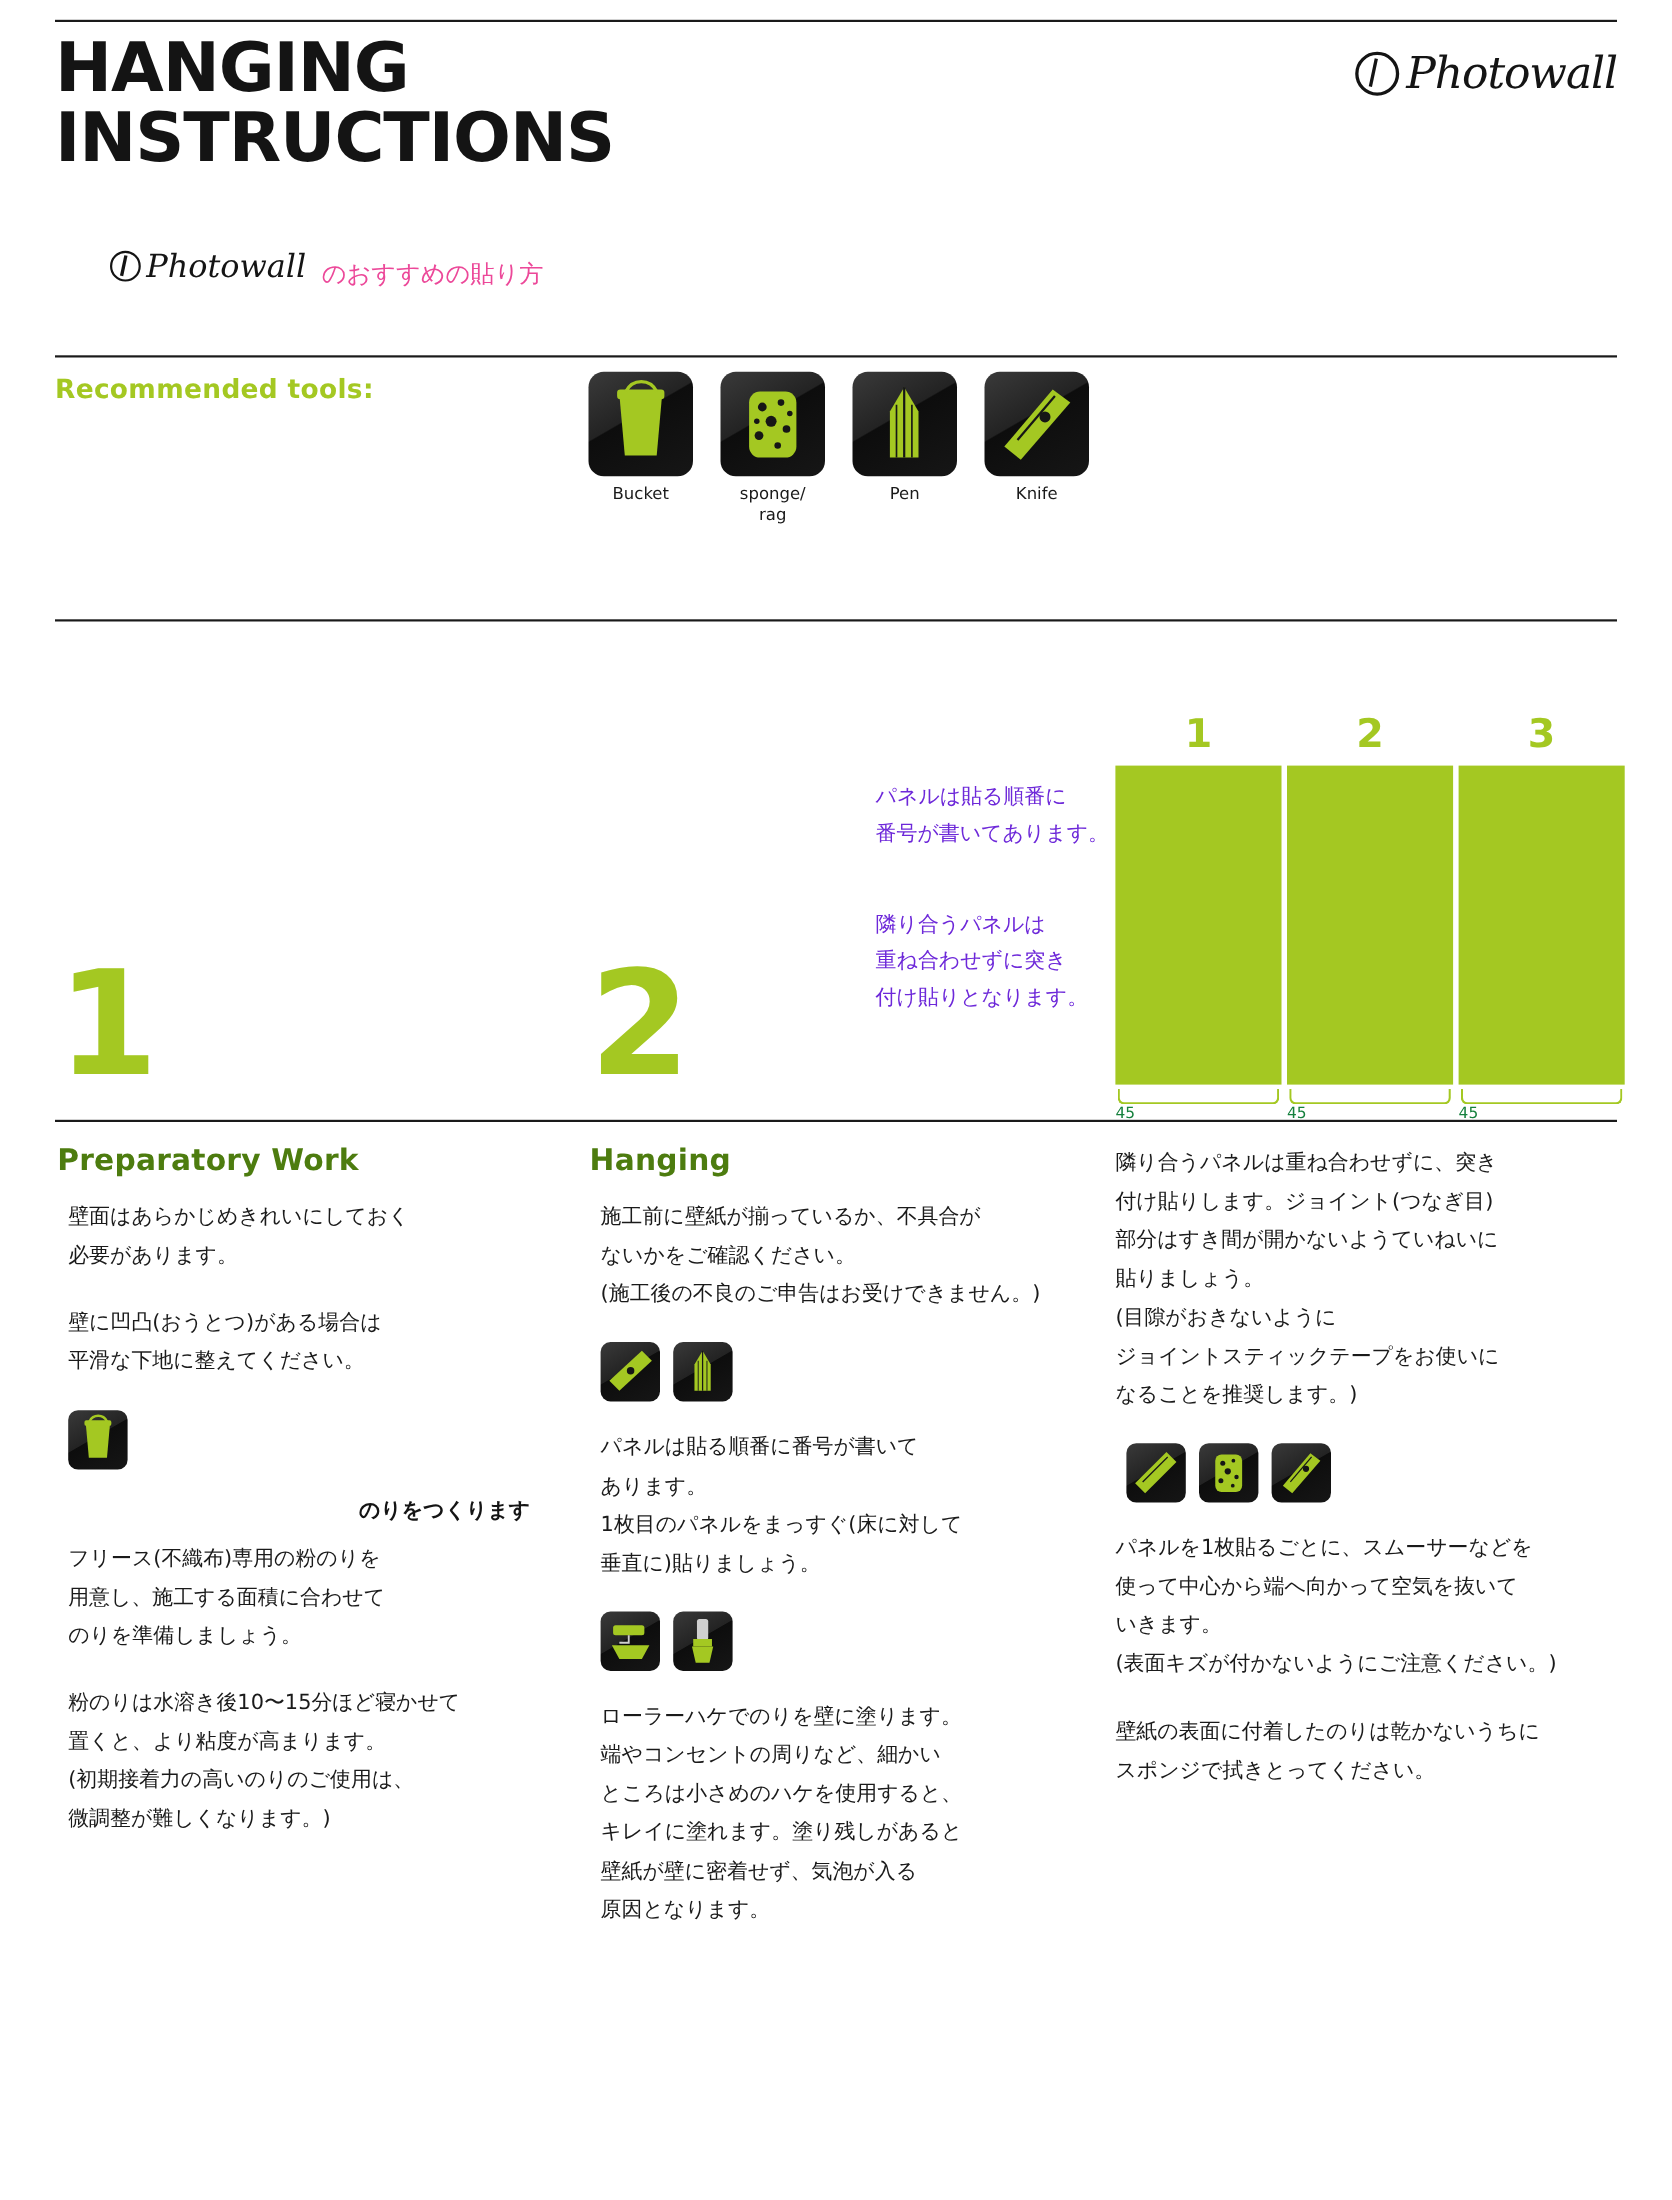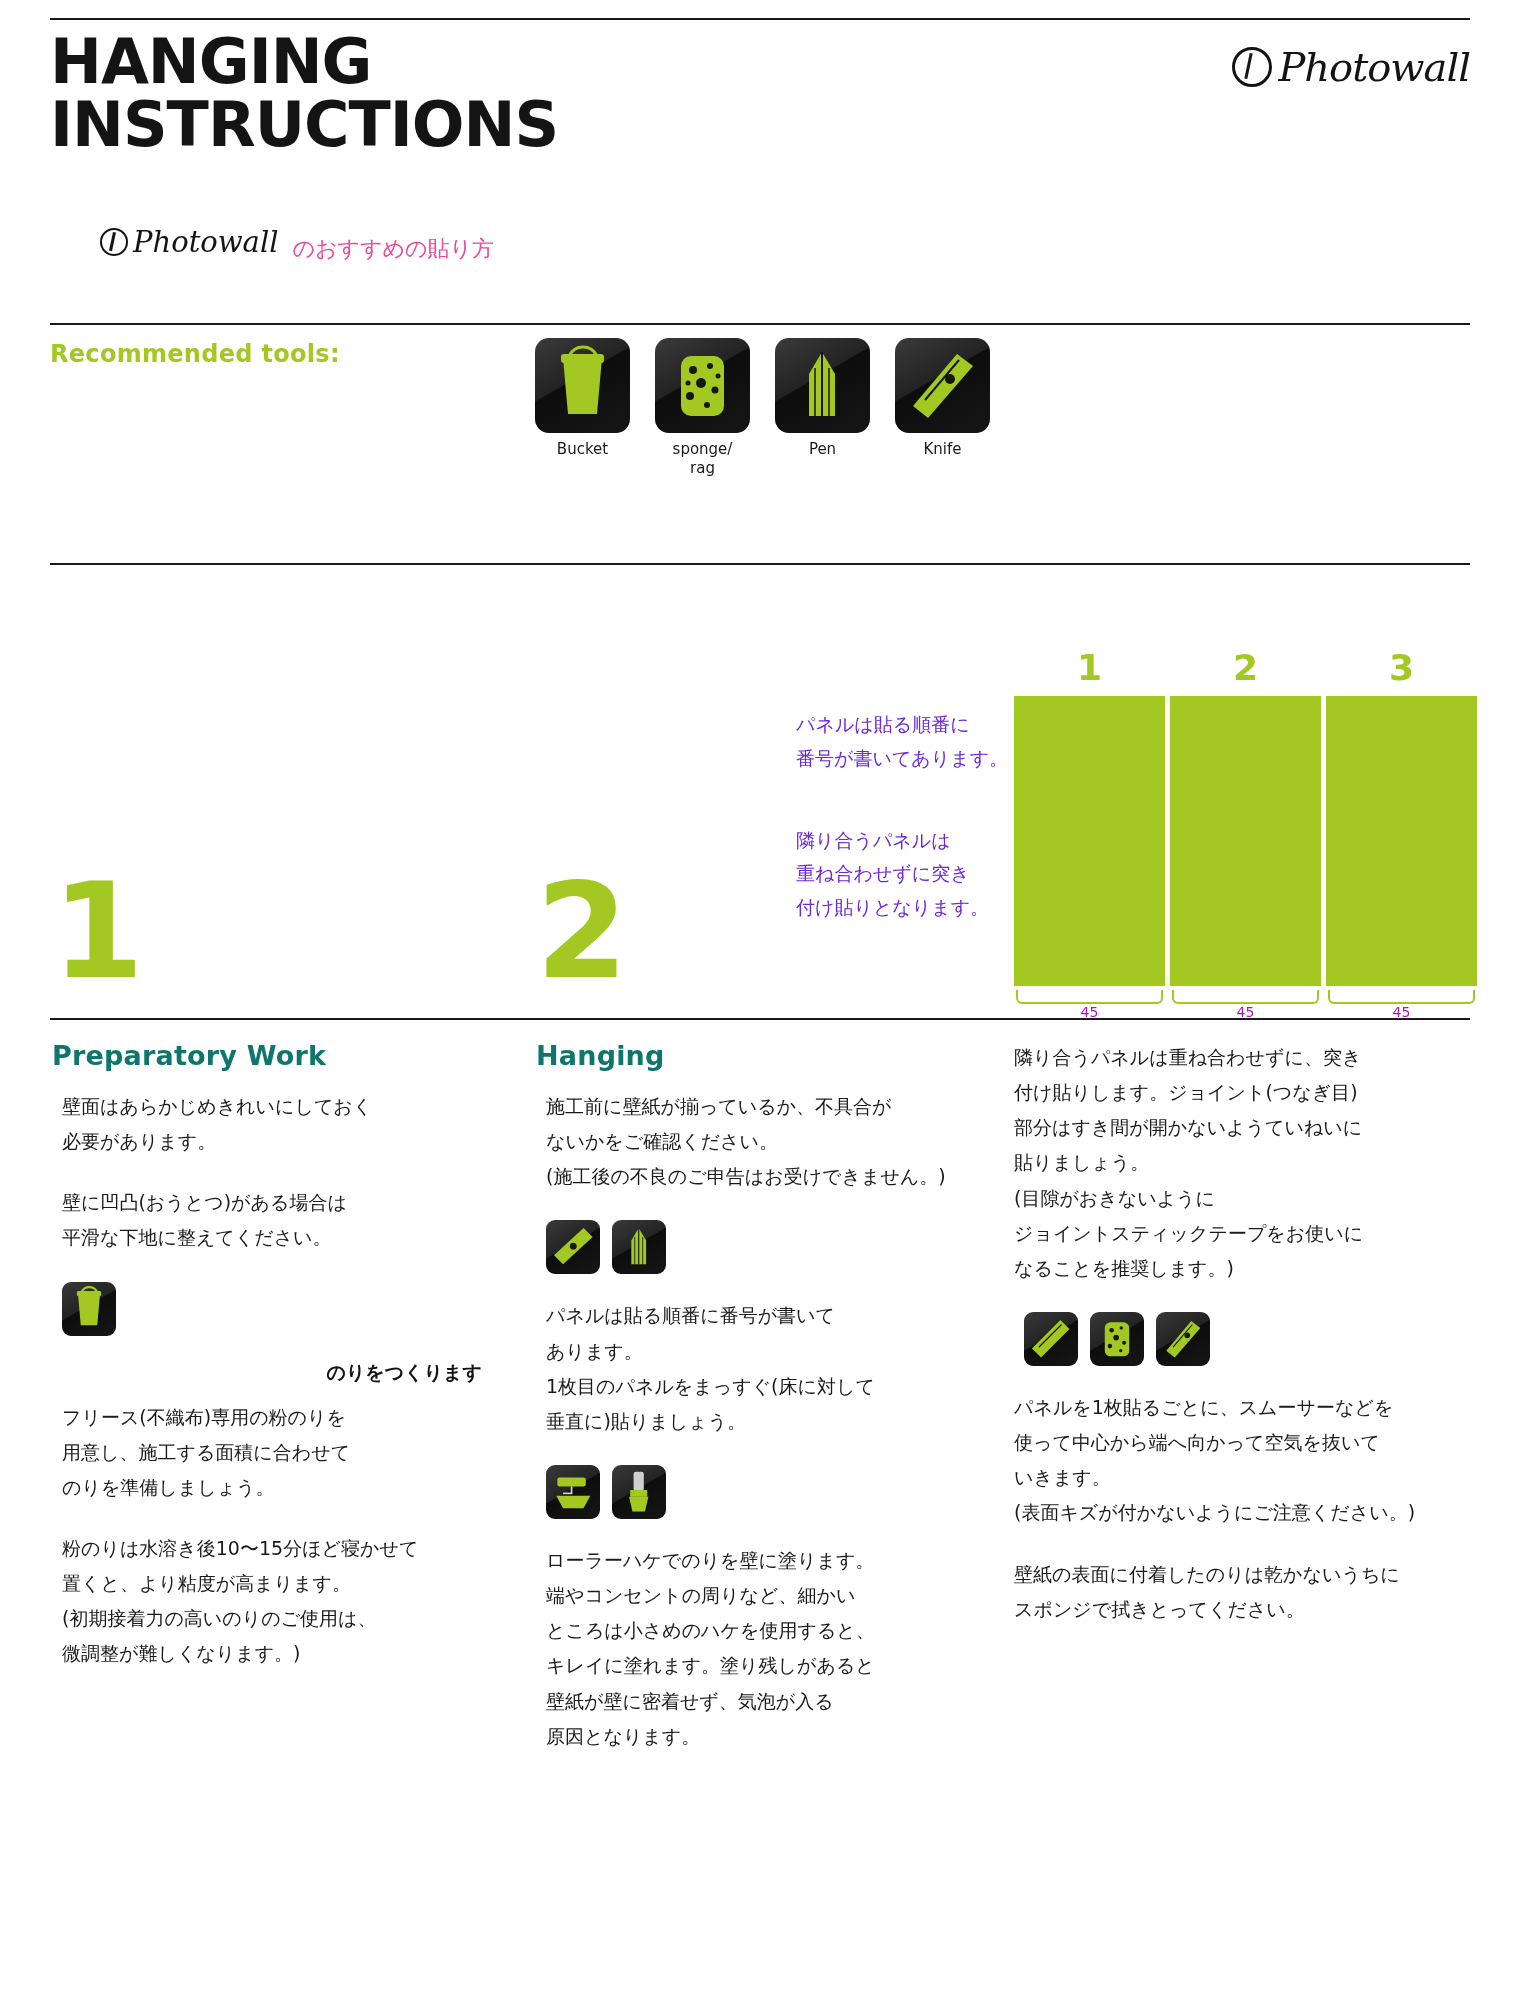--- a/index.html
+++ b/index.html
@@ -222,23 +222,22 @@
     height: 12px;
     border: 2px solid #a4c822;
     border-top: none;
     border-radius: 0 0 6px 6px;
   }
   .measure-val {
     position: absolute;
     top: 14px;
     left: 0;
     right: 0;
-    text-align: center;
     font-size: 14px;
-    color: #a21caf;
+    color: #15803d;
   }
 
   
   .step-num {
     position: absolute;
     font-size: 132px;
     font-weight: bold;
     color: #a4c822;
     line-height: .9;
   }
@@ -259,21 +258,21 @@
     position: absolute;
     top: 1040px;
   }
   .col1 { left: 52px; width: 430px; }
   .col2 { left: 536px; width: 440px; }
   .col3 { left: 1014px; width: 460px; }
 
   .col-heading {
     font-size: 27px;
     font-weight: bold;
-    color: #0f766e;
+    color: #4d7c0f;
     margin: 0 0 18px 0;
     letter-spacing: .2px;
   }
   .para {
     font-size: 19px;
     line-height: 1.85;
     color: #1a1a1a;
     white-space: pre-line;
     margin: 0 0 26px 0;
   }

